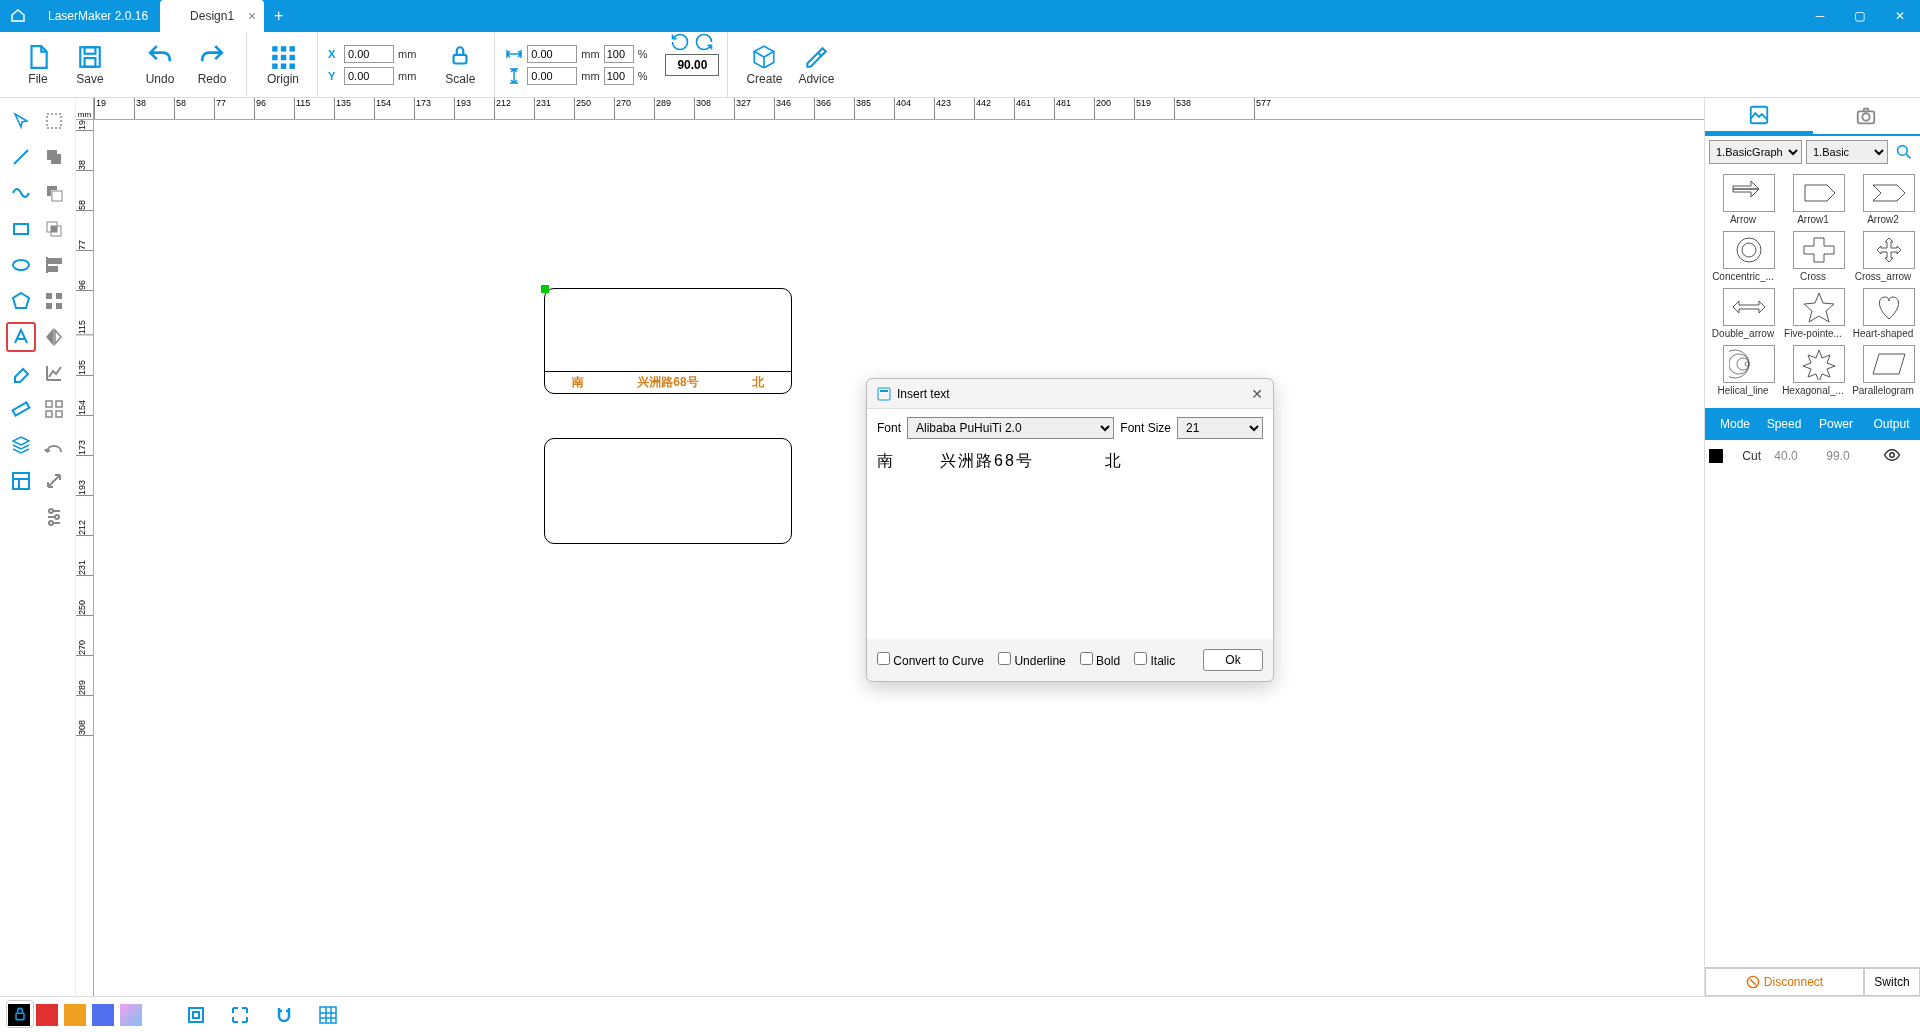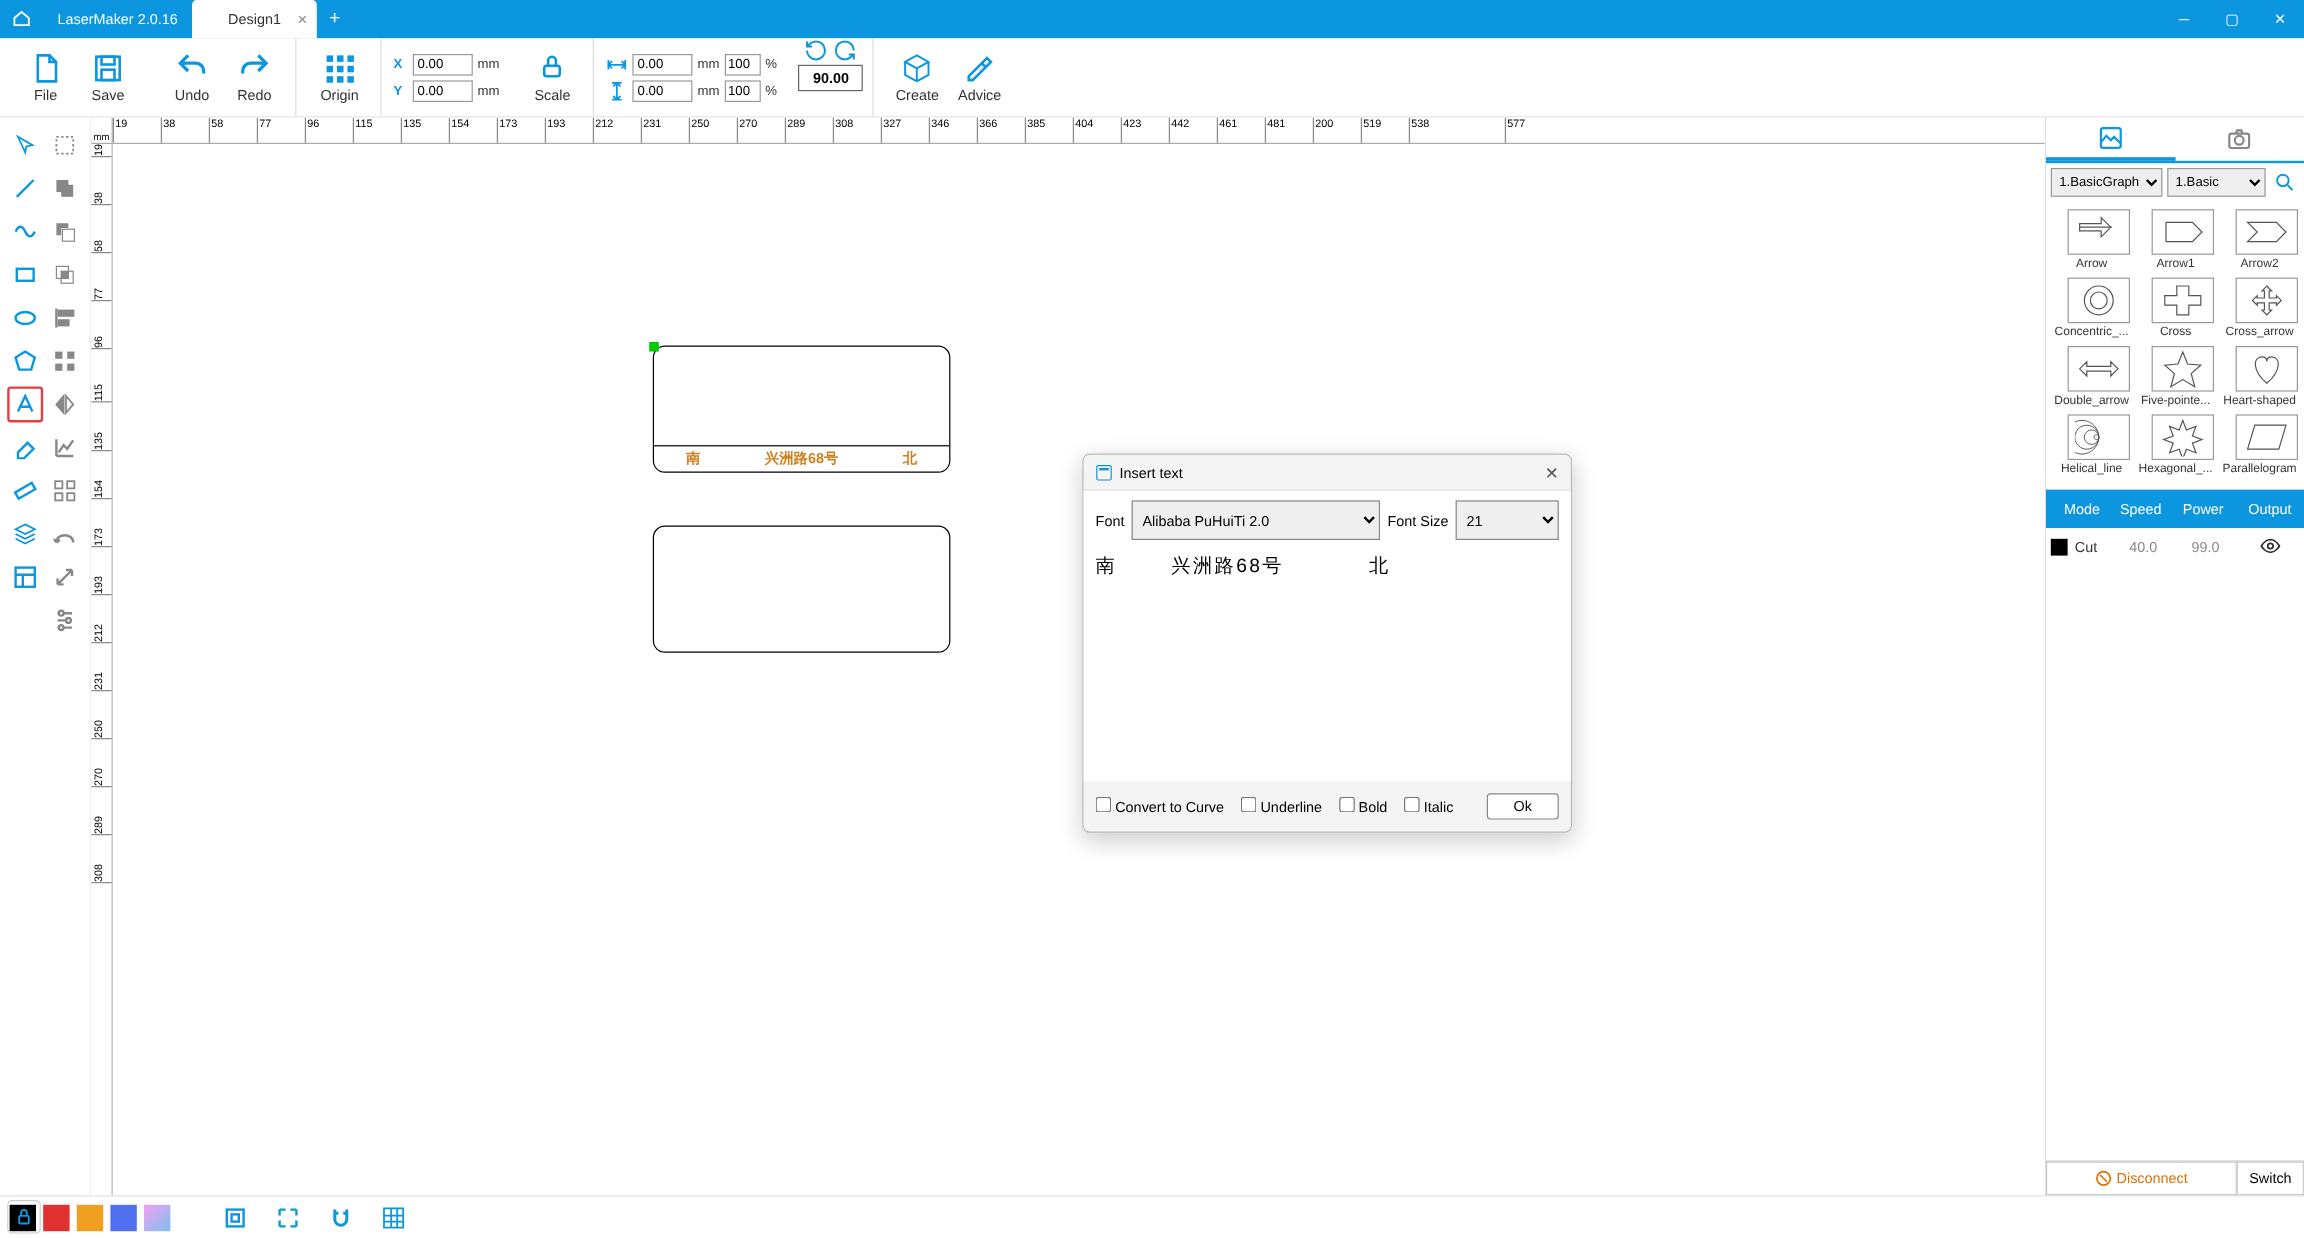--- a/index.html
+++ b/index.html
@@ -64,26 +64,26 @@
 .cut-swatch { width: 14px; height: 14px; background: #000; margin-right: 6px; }
 .start-btn { width: 96px; height: 96px; border-radius: 50%; background: #0d96e0; color: #fff; font-size: 22px; font-weight: 500; display: flex; align-items: center; justify-content: center; margin: 22px auto; border: 5px solid #49b6ea; outline: 4px solid #0d96e0; cursor: pointer; }
 .bottom-right { display: flex; border-top: 1px solid #ccc; }
 .disconnect-btn { flex: 1; height: 28px; display: flex; align-items: center; justify-content: center; gap: 4px; color: #e07000; font-size: 12px; cursor: pointer; border: 1px solid #ccc; }
 .switch-btn { width: 56px; height: 28px; display: flex; align-items: center; justify-content: center; font-size: 12px; cursor: pointer; border: 1px solid #ccc; }
 
 .bottom-bar { height: 36px; background: #fff; border-top: 1px solid #ddd; display: flex; align-items: center; padding: 0 8px; gap: 6px; }
 .color-sw { width: 22px; height: 22px; cursor: pointer; }
 .bb-icon { width: 32px; height: 32px; display: flex; align-items: center; justify-content: center; cursor: pointer; margin-left: 6px; }
 
-.dialog { position: absolute; top: 280px; left: 826px; width: 408px; background: #f4f4f4; border: 1px solid #bbb; border-radius: 6px; box-shadow: 0 6px 20px rgba(0,0,0,0.2); }
+.dialog { position: absolute; top: 280px; left: 790px; width: 408px; background: #f4f4f4; border: 1px solid #bbb; border-radius: 6px; box-shadow: 0 6px 20px rgba(0,0,0,0.2); }
 .dialog-title { height: 30px; display: flex; align-items: center; padding: 0 10px; font-size: 12px; border-bottom: 1px solid #ddd; }
 .dialog-close { margin-left: auto; cursor: pointer; font-size: 14px; color: #555; }
 .dialog-body { padding: 8px 10px; background: #fff; }
 .dlg-row { display: flex; align-items: center; gap: 6px; margin-bottom: 8px; font-size: 12px; }
-.dlg-select { flex: 1; height: 33px; border: 1px solid #888; font-size: 12px; padding: 0 4px; }
+.dlg-select { flex: 1; height: 22px; border: 1px solid #888; font-size: 12px; padding: 0 4px; }
 .dlg-text { width: 100%; height: 180px; border: none; font-size: 16px; padding: 4px 0; resize: none; letter-spacing: 2px; }
 .dlg-footer { display: flex; align-items: center; gap: 14px; padding: 10px; font-size: 12px; }
 .dlg-ok { margin-left: auto; width: 60px; height: 22px; border: 1px solid #888; background: #fff; cursor: pointer; border-radius: 3px; font-size: 12px; }
 
 .lock-corner { position: absolute; bottom: 4px; left: 6px; width: 28px; height: 28px; border: 1px solid #ccc; border-radius: 4px; display: flex; align-items: center; justify-content: center; }
 </style>
 </head>
 <body>
 
 <div class="titlebar">
@@ -614,21 +614,21 @@
         </div>
       </div>
     <div style="margin-top:6px;">
       <div class="cut-header">
         <div style="width:54px;padding-left:6px;">Mode</div>
         <div style="width:50px;">Speed</div>
         <div style="width:54px;">Power</div>
         <div style="flex:1;">Output</div>
       </div>
       <div class="cut-row">
-        <div style="width:54px;display:flex;align-items:center;padding-left:2px;">
+        <div style="width:54px;display:flex;align-items:center;padding-left:2px;justify-content:space-between;">
             <span class="cut-swatch"></span>
             <span>Cut</span>
           </div>
         <div style="width:50px;text-align:center;color:#888;">40.0</div>
         <div style="width:54px;text-align:center;color:#888;">99.0</div>
         <div style="flex:1;text-align:center;">
           <svg width="18" height="18" viewBox="0 0 24 24" fill="none" stroke="#333" stroke-width="2">
               <path d="M2 12s4-7 10-7 10 7 10 7-4 7-10 7-10-7-10-7z"></path>
               <circle cx="12" cy="12" r="3"></circle>
             </svg>

